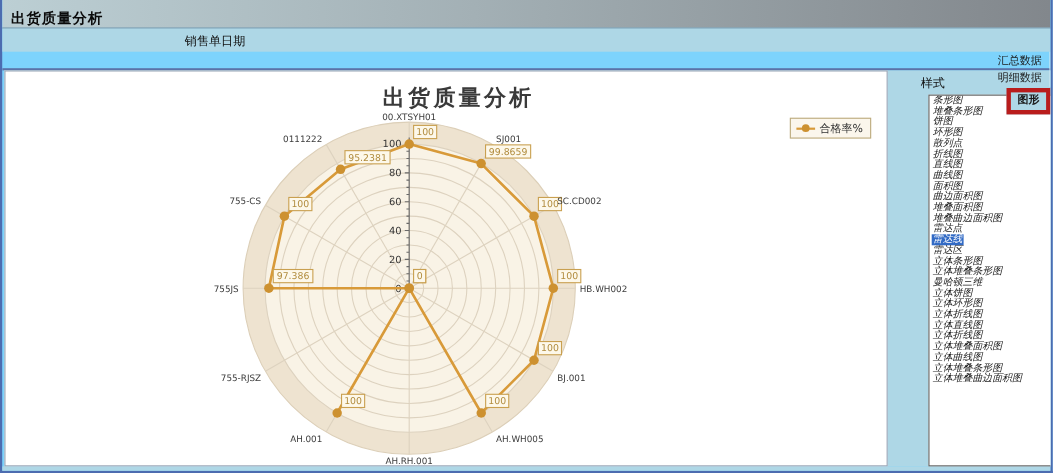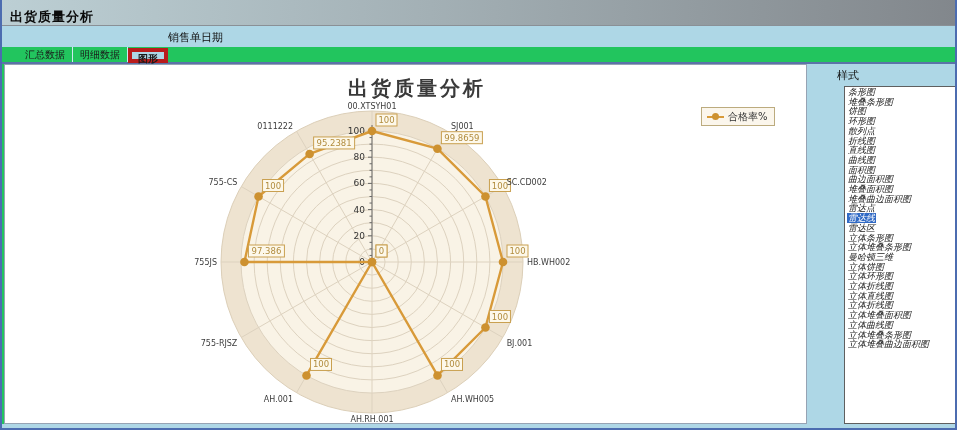--- a/index.html
+++ b/index.html
@@ -1,35 +1,35 @@
 <!DOCTYPE html>
 <html><head>
 <meta charset="utf-8">
 <style>
   * { margin:0; padding:0; box-sizing:border-box; }
   html,body { width:957px; height:430px; font-family:"DejaVu Sans","Liberation Sans",sans-serif; }
-  .window { width:957px; height:430px; background:#22c55e; position:relative; overflow:hidden;
+  .window { width:957px; height:430px; background:#7dd3fc; position:relative; overflow:hidden;
             border-left:2px solid #4c6cb0; border-right:2px solid #4c6cb0; border-bottom:2px solid #4c6cb0; }
   .titlebar { height:26px; background:linear-gradient(to right,#bccfd4 0%,#a3b0b5 45%,#82878c 100%);
               padding:6px 0 0 8px; border-bottom:1px solid #8a9096; }
   .titlebar .t { font-size:13px; font-weight:bold; color:#0a0a0a; letter-spacing:1px; }
   .toolbar { height:21px; position:relative; background:#aed7e6; }
   .toolbar label { position:absolute; left:166px; top:4px; font-size:11px; color:#111; }
   .toolbar input { position:absolute; left:215px; top:2px; width:156px; height:15px;
                    border:1px solid #7f9db9; font-size:11px; padding:0 3px; background:#fff; color:#111;
                    font-family:inherit; }
-  .tabstrip { height:15px; padding-left:16px; display:flex; position:relative; z-index:2; }
+  .tabstrip { height:15px; padding-left:4px; display:flex; align-items:flex-end; position:relative; z-index:2;flex-direction:column; }
   .tab { font-size:10px; color:#1a1a1a; padding:1px 7px 1px 7px; border-right:1px solid #cfe8f2;
          cursor:default; white-space:nowrap; }
   .tab.sel { font-weight:bold; border:4px solid #b91c1c; background:#aed7e6; padding:0 6px 2px 6px;
              position:relative; top:1px; }
   .content { display:flex; border-top:2px solid #5b73a8; height:362px; position:relative; z-index:1; }
   .chartpanel { margin-left:2px; width:803px; height:360px; background:#ffffff;
                 border:1px solid #96a3b4; position:relative; }
-  .legend { position:absolute; left:696px; top:42px; height:19px; display:flex; align-items:center;
+  .legend { position:absolute; left:713px; top:42px; height:19px; display:flex; align-items:center;
             gap:4px; padding:0 6px 0 5px; background:#fbf6ec; border:1px solid #bcab7e; }
   .lg-marker { position:relative; width:17px; height:7px; display:inline-block; }
   .lg-marker .ln { position:absolute; left:0; top:3px; width:17px; height:1.5px; background:#d89a39; }
   .lg-marker .dot { position:absolute; left:5px; top:0; width:7px; height:7px; border-radius:50%;
                     background:#cd9130; }
   .legend .lg-label { font-size:10px; color:#333; white-space:nowrap; }
   .sidepanel { flex:1; padding-top:4px; background:#aed7e6;padding-left:24px; }
   .sp-title { font-size:11px; color:#111; margin-left:6px; }
   .listbox { margin-left:13px; margin-top:3px; width:130px; height:338px; background:#fff;
              border:1px solid #5f5f5f; overflow:hidden; padding:1px 0 0 2px; }

